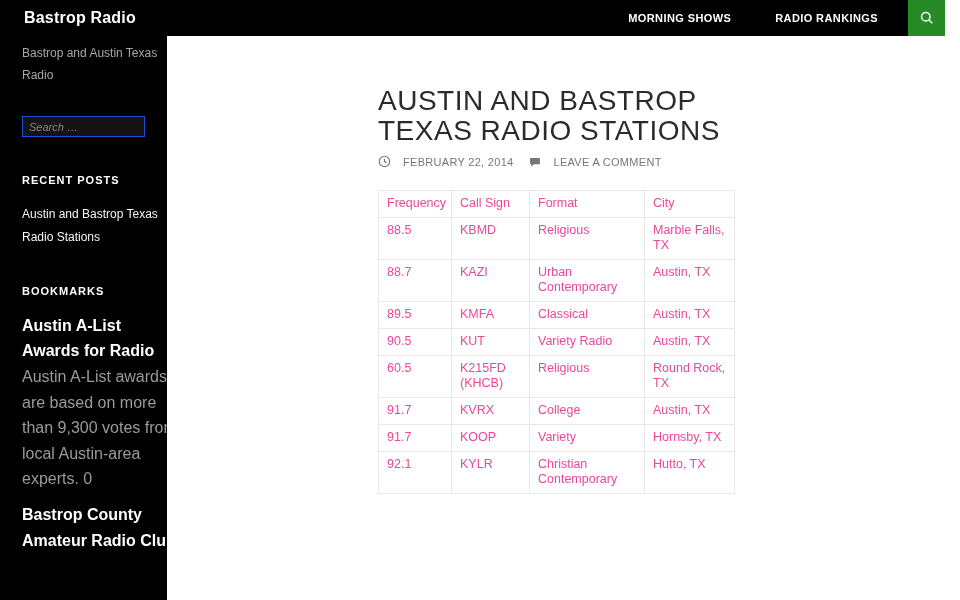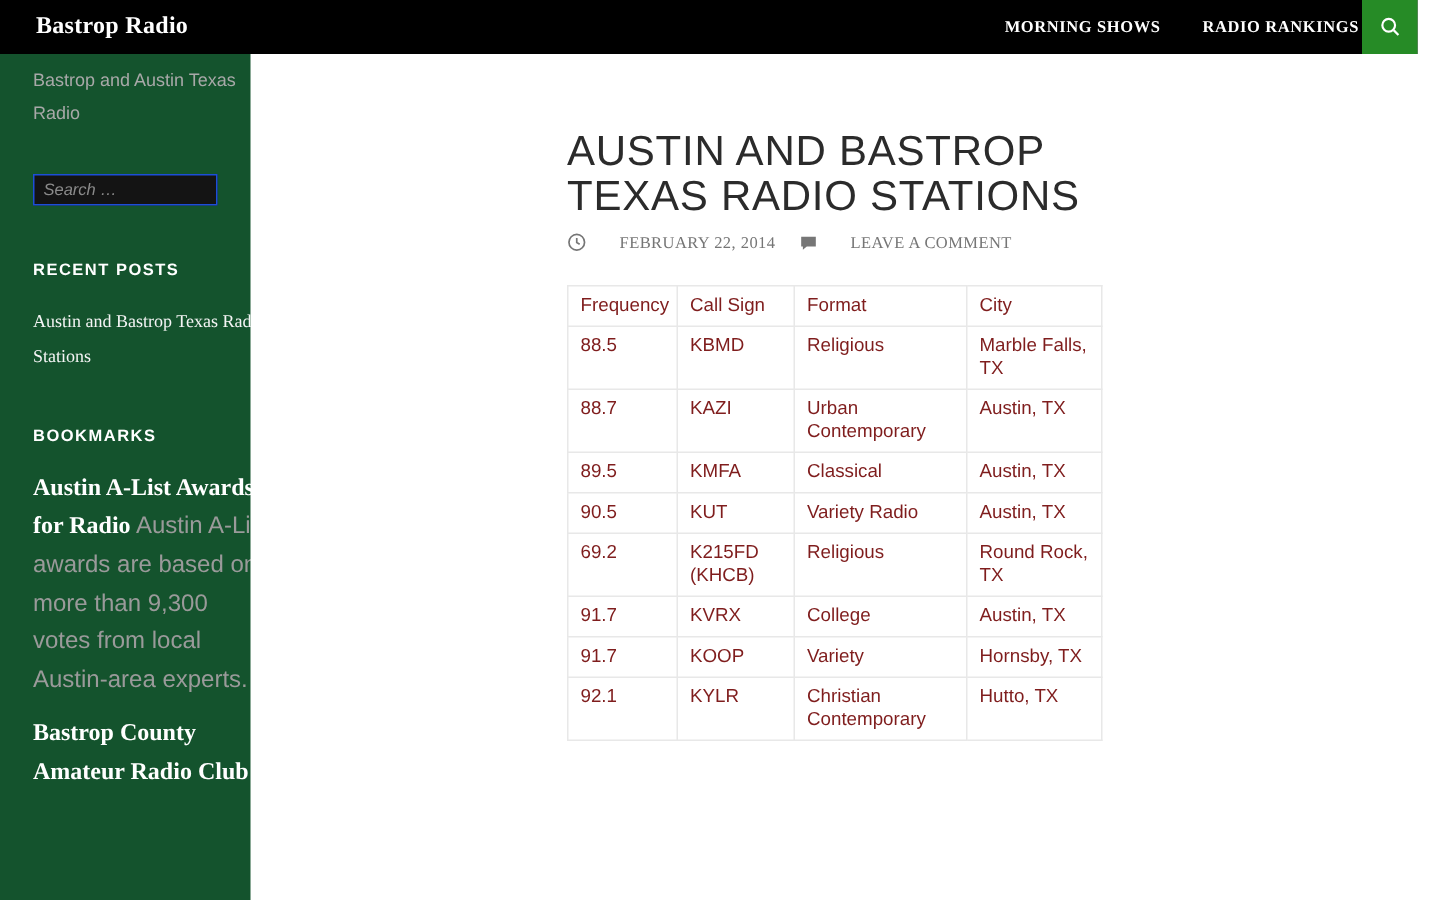--- a/index.html
+++ b/index.html
@@ -1,43 +1,43 @@
 <!DOCTYPE html>
 <html><head>
 <meta charset="utf-8">
 <style>
   * { margin:0; padding:0; box-sizing:border-box; }
   html,body { width:960px; height:600px; }
   body {
     position:relative; overflow:hidden; background:#fff;
     font-family:"Liberation Sans", sans-serif; color:#2b2b2b;
   }
-  a { text-decoration:none; cursor:pointer;font-family:Liberation Serif, serif; }
+  a { text-decoration:none; cursor:pointer; }
 
   
   .topbar {
     position:absolute; top:0; left:0; width:945px; height:36px;
     background:#000; display:flex; align-items:center; z-index:10;
   }
   .site-title {
     margin-left:24px; font-size:16px; font-weight:bold; color:#fff; letter-spacing:0.2px;
   }
-  .primary-nav { margin-left:auto; display:flex; align-items:center; gap:28px; margin-right:2px; }
+  .primary-nav { margin-left:auto; display:flex; align-items:center; gap:44px; margin-right:30px; }
   .primary-nav a {
     color:#fff; font-size:11px; font-weight:bold; letter-spacing:0.4px;
   }
   .search-btn {
     width:37px; height:36px; border:none; display:flex; align-items:center; justify-content:center;
     cursor:pointer;
   }
 
   
   .sidebar {
     position:absolute; top:36px; left:0; width:202px; height:564px;
-    background:#14532d; padding:6px 22px 12px 22px; overflow:hidden;
+    background:#000000; padding:6px 22px 12px 22px; overflow:hidden;
   }
   .tagline { color:#a8a8a8; font-size:12px; line-height:1.85; }
   .side-search {
     margin-top:30px; width:123px; height:21px;
     background:#141414; border:1px solid #1d4ed8; color:#8a8a8a;
     font-size:11px; padding:0 6px; font-family:"Liberation Sans", sans-serif;font-style:italic;
   }
   .side-search::placeholder { color:#8a8a8a; opacity:1; }
   .widget-title {
     margin-top:37px; color:#fff; font-size:11px; font-weight:bold; letter-spacing:1px;
@@ -56,29 +56,29 @@
   }
   .article { position:absolute; left:211px; top:0; width:370px; }
   .entry-title {
     margin-top:50px; font-size:28px; font-weight:normal; color:#2b2b2b;
     line-height:30px; letter-spacing:0.5px;
   }
   .entry-meta {
     margin-top:9px; display:flex; align-items:center; gap:16px;
     font-size:11px; letter-spacing:0.3px; color:#767676;
   }
-  .meta-item { display:flex; align-items:center; gap:22px; }
+  .meta-item { display:flex; align-items:center; gap:12px; }
   .meta-item a { color:#767676; }
 
   table.stations {
     margin-top:22px; border-collapse:collapse; table-layout:fixed; width:356px;
   }
   table.stations th, table.stations td {
     border:1px solid #e8e8e8; text-align:left; vertical-align:top;
-    font-weight:normal; font-size:12.5px; color:#7f1d1d;
+    font-weight:normal; font-size:12.5px; color:#ec4899;
     padding:5px 8px 6px 8px; line-height:1.2; overflow:hidden;
   }
   col.c-freq { width:73px; }
   col.c-call { width:78px; }
   col.c-format { width:115px; }
   col.c-city { width:90px; }
 </style>
 </head>
 <body>
 
@@ -173,21 +173,21 @@
             <td>Classical</td>
             <td>Austin, TX</td>
           </tr>
           <tr>
             <td>90.5</td>
             <td>KUT</td>
             <td>Variety Radio</td>
             <td>Austin, TX</td>
           </tr>
           <tr>
-            <td>69.2</td>
+            <td>60.5</td>
             <td>K215FD (KHCB)</td>
             <td>Religious</td>
             <td>Round Rock, TX</td>
           </tr>
           <tr>
             <td>91.7</td>
             <td>KVRX</td>
             <td>College</td>
             <td>Austin, TX</td>
           </tr>

